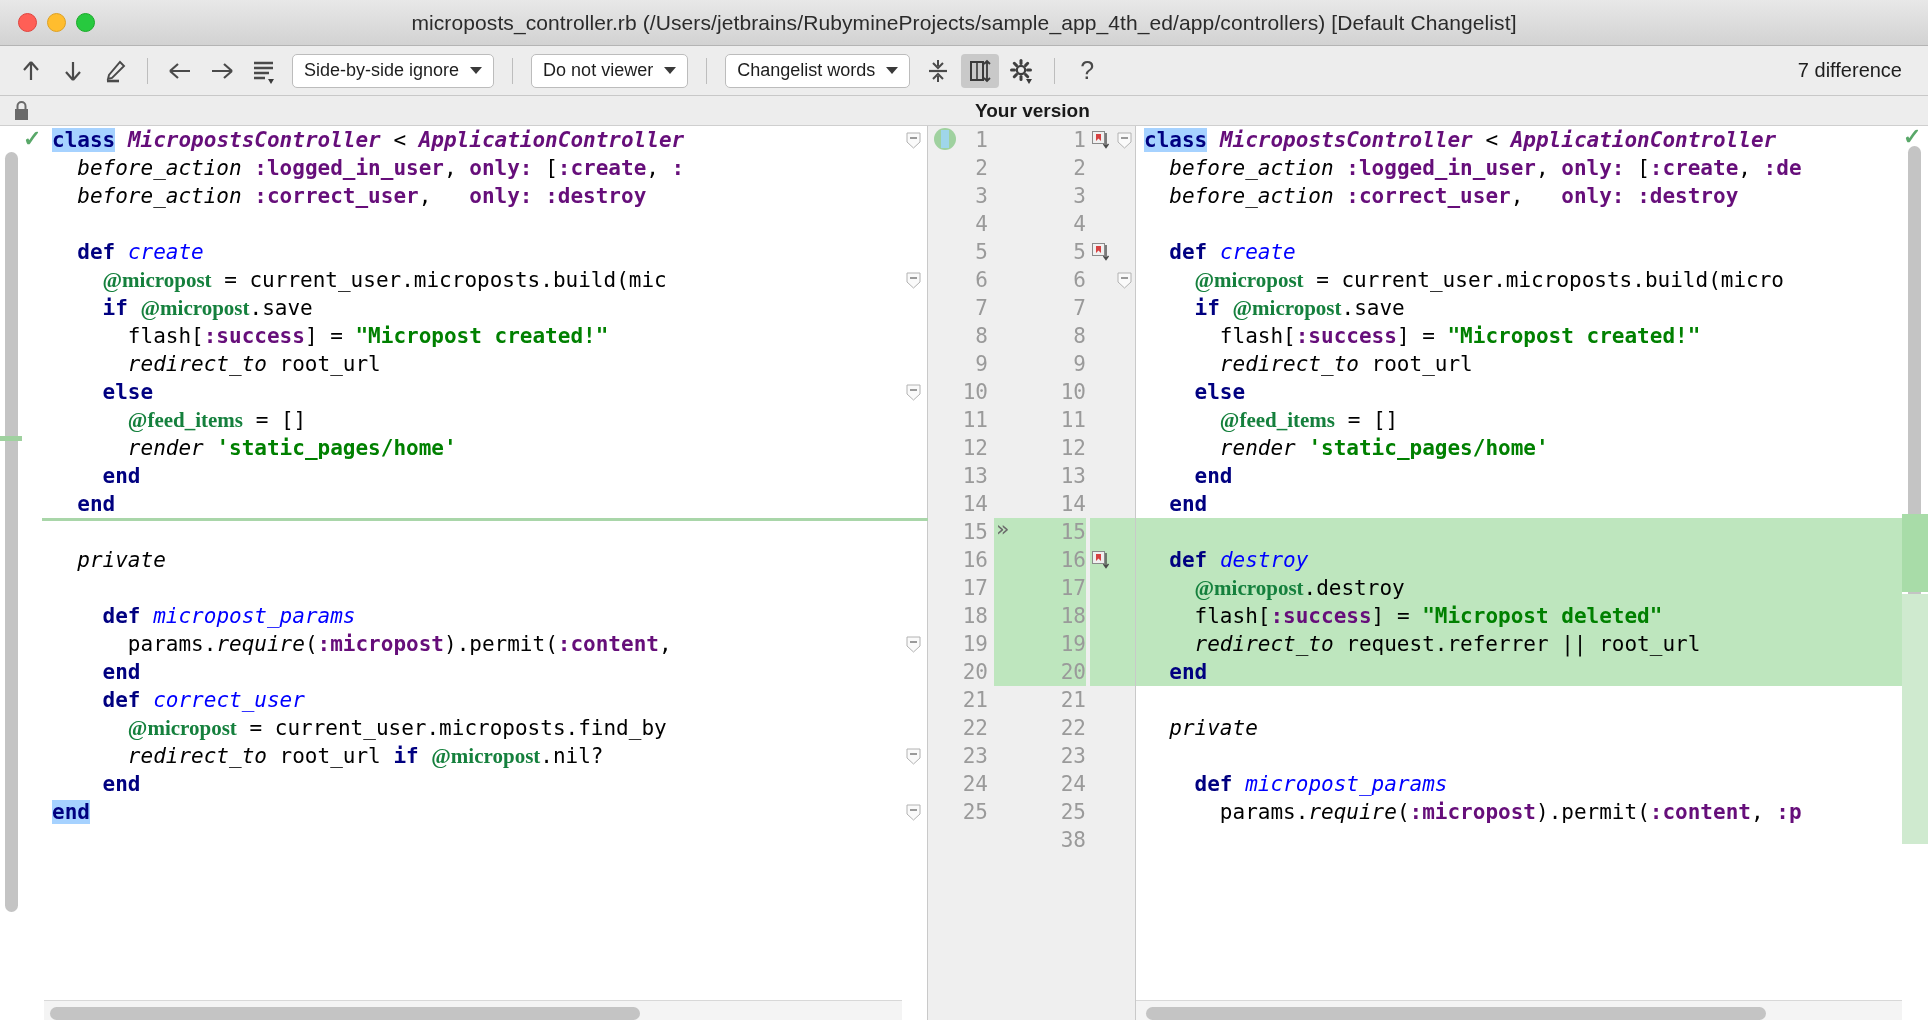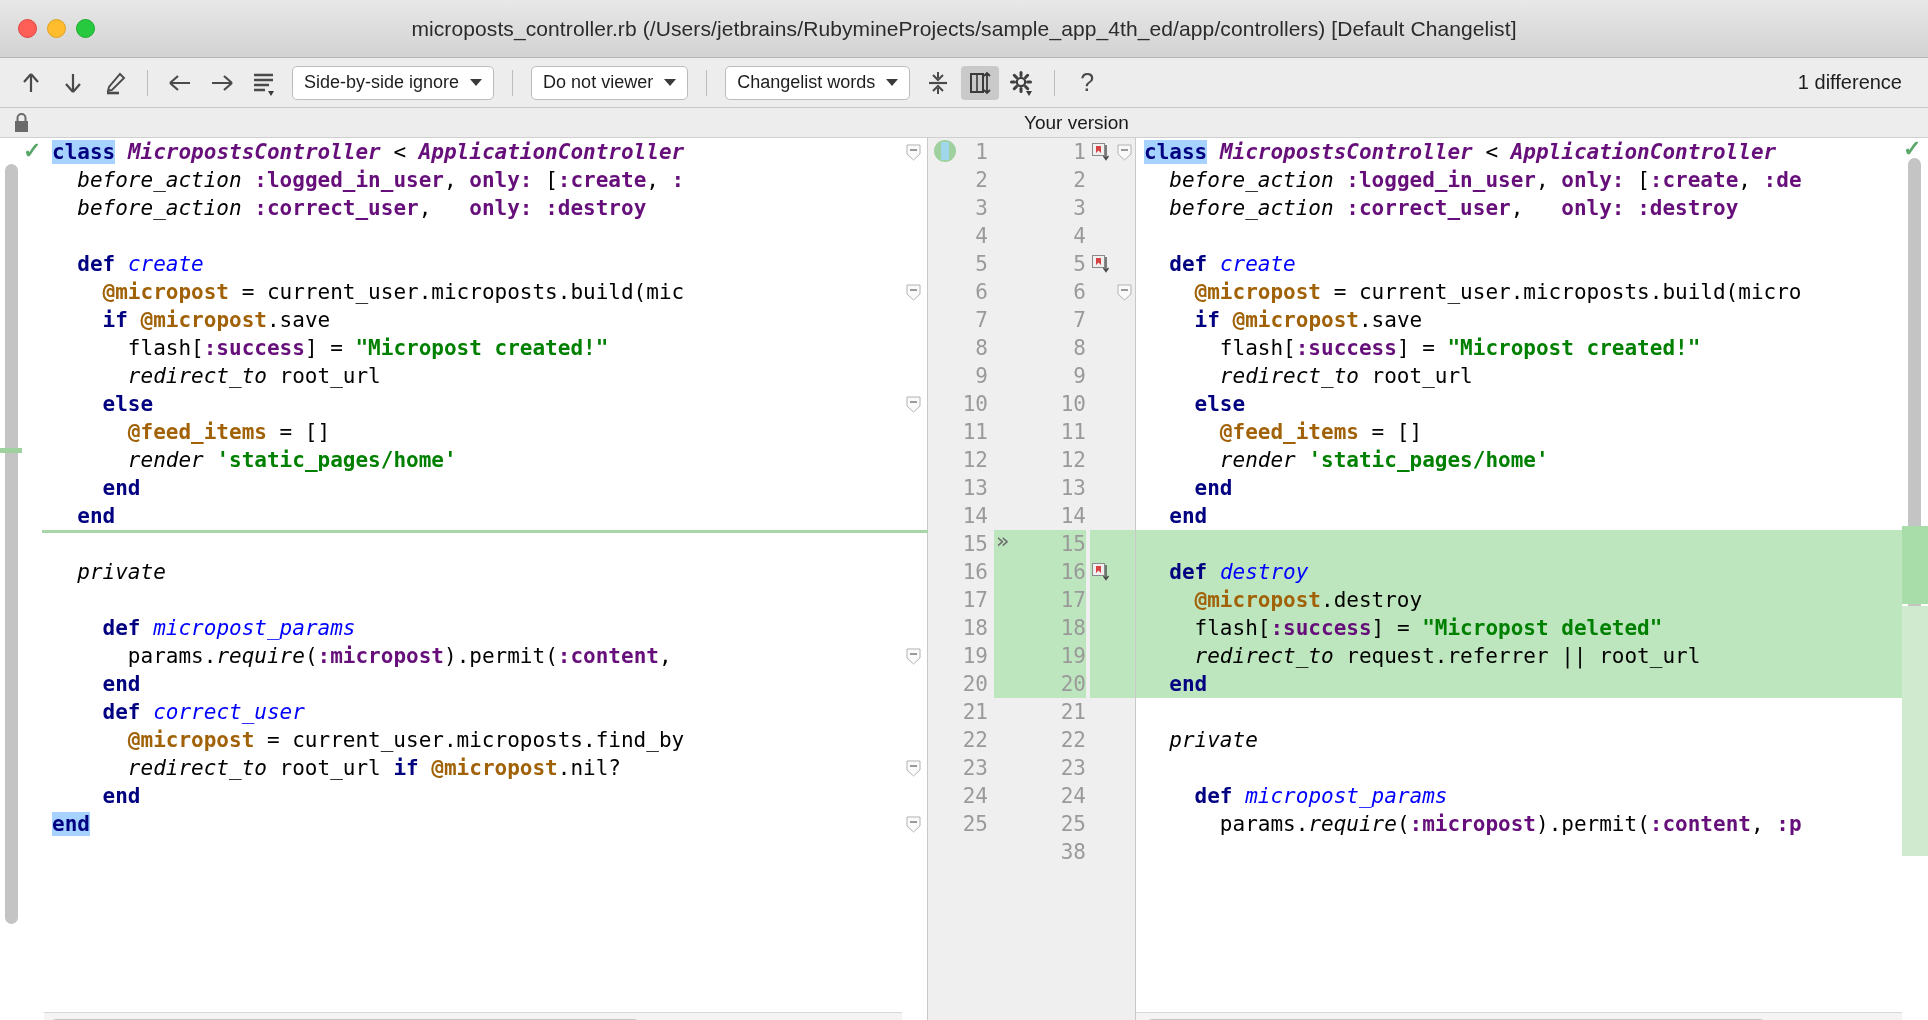--- a/index.html
+++ b/index.html
@@ -5,21 +5,21 @@
   * { box-sizing: border-box; margin: 0; padding: 0; }
   html, body {
     width: 1928px; height: 1020px;
     overflow: hidden;
     font-family: "Liberation Sans", sans-serif;
     background: #ffffff;
   }
 
   
   .titlebar {
-    height: 58px;
+    height: 46px;
     background: linear-gradient(to bottom, #e8e8e8, #d2d2d2);
     border-bottom: 1px solid #b4b4b4;
     display: flex; align-items: center;
     position: relative;
   }
   .traffic { display: flex; gap: 10px; padding-left: 18px; align-items: center; }
   .tl-dot { width: 19px; height: 19px; border-radius: 50%; }
   .tl-close { background: #ff5f56; border: 1px solid #e0443e; }
   .tl-min   { background: #ffbd2e; border: 1px solid #dea123; }
   .tl-max   { background: #27c93f; border: 1px solid #1aab29; }
@@ -76,21 +76,21 @@
   
   .revbar {
     height: 30px;
     background: #ededed;
     border-bottom: 1px solid #cfcfcf;
     display: flex; align-items: center;
     font-size: 19px; color: #1a1a1a;
     position: relative;
   }
   .lock-wrap { width: 42px; display:flex; align-items:center; justify-content:center; }
-  .rev-right { position: absolute; left: 1024px; }
+  .rev-right { position: absolute; left: 975px; font-weight: bold; }
 
   
   .body {
     display: flex;
     height: 898px;
     position: relative;
   }
 
   .pane { position: relative; background: #ffffff; overflow: hidden; }
   .left-pane  { width: 858px; }
@@ -133,21 +133,21 @@
     text-align: right;
     flex: 0 0 auto;
   }
   .gline { height: 28px; position: relative; }
 
   
   .kw   { color: #000080; font-weight: bold; }
   .cls  { color: #660e7a; font-weight: bold; font-style: italic; }
   .mth  { color: #0000ff; font-style: italic; }
   .sym  { color: #660e7a; font-weight: bold; }
-  .ivar { color: #a16207; font-weight: bold; }
+  .ivar { color: #15803d; font-weight: bold; font-family: Liberation Serif, serif; }
   .str  { color: #008000; font-weight: bold; }
   .plain{ color: #000000; }
   .idi  { color: #000000; font-style: italic; }
   .sel  { background: #a6d2ff; }
 
   .added { background: #bee6be; }
 
   .hscroll {
     position: absolute; bottom: 0; height: 24px;
     background: #f4f4f4; border-top: 1px solid #d8d8d8;
@@ -260,21 +260,21 @@
       <path d="M17 21 L23 21 L20 26 Z" fill="#3a3a3a"></path>
     </svg>
   </div>
 
   <div class="tb-sep"></div>
 
   <div class="tb-icon">
     <span style="font-size:25px;color:#4a4a4a;">?</span>
   </div>
 
-  <div class="diffcount">1 difference</div>
+  <div class="diffcount">7 difference</div>
 </div>
 
 <div class="revbar">
   <div class="lock-wrap">
     <svg width="17" height="21" viewBox="0 0 17 21">
       <path d="M4.5 9 V6 a4 4 0 0 1 8 0 V9" stroke="#6a6a6a" stroke-width="2" fill="none"></path>
       <rect x="2" y="9" width="13" height="11" fill="#6a6a6a"></rect>
     </svg>
   </div>
   <span class="rev-right">Your version</span>

